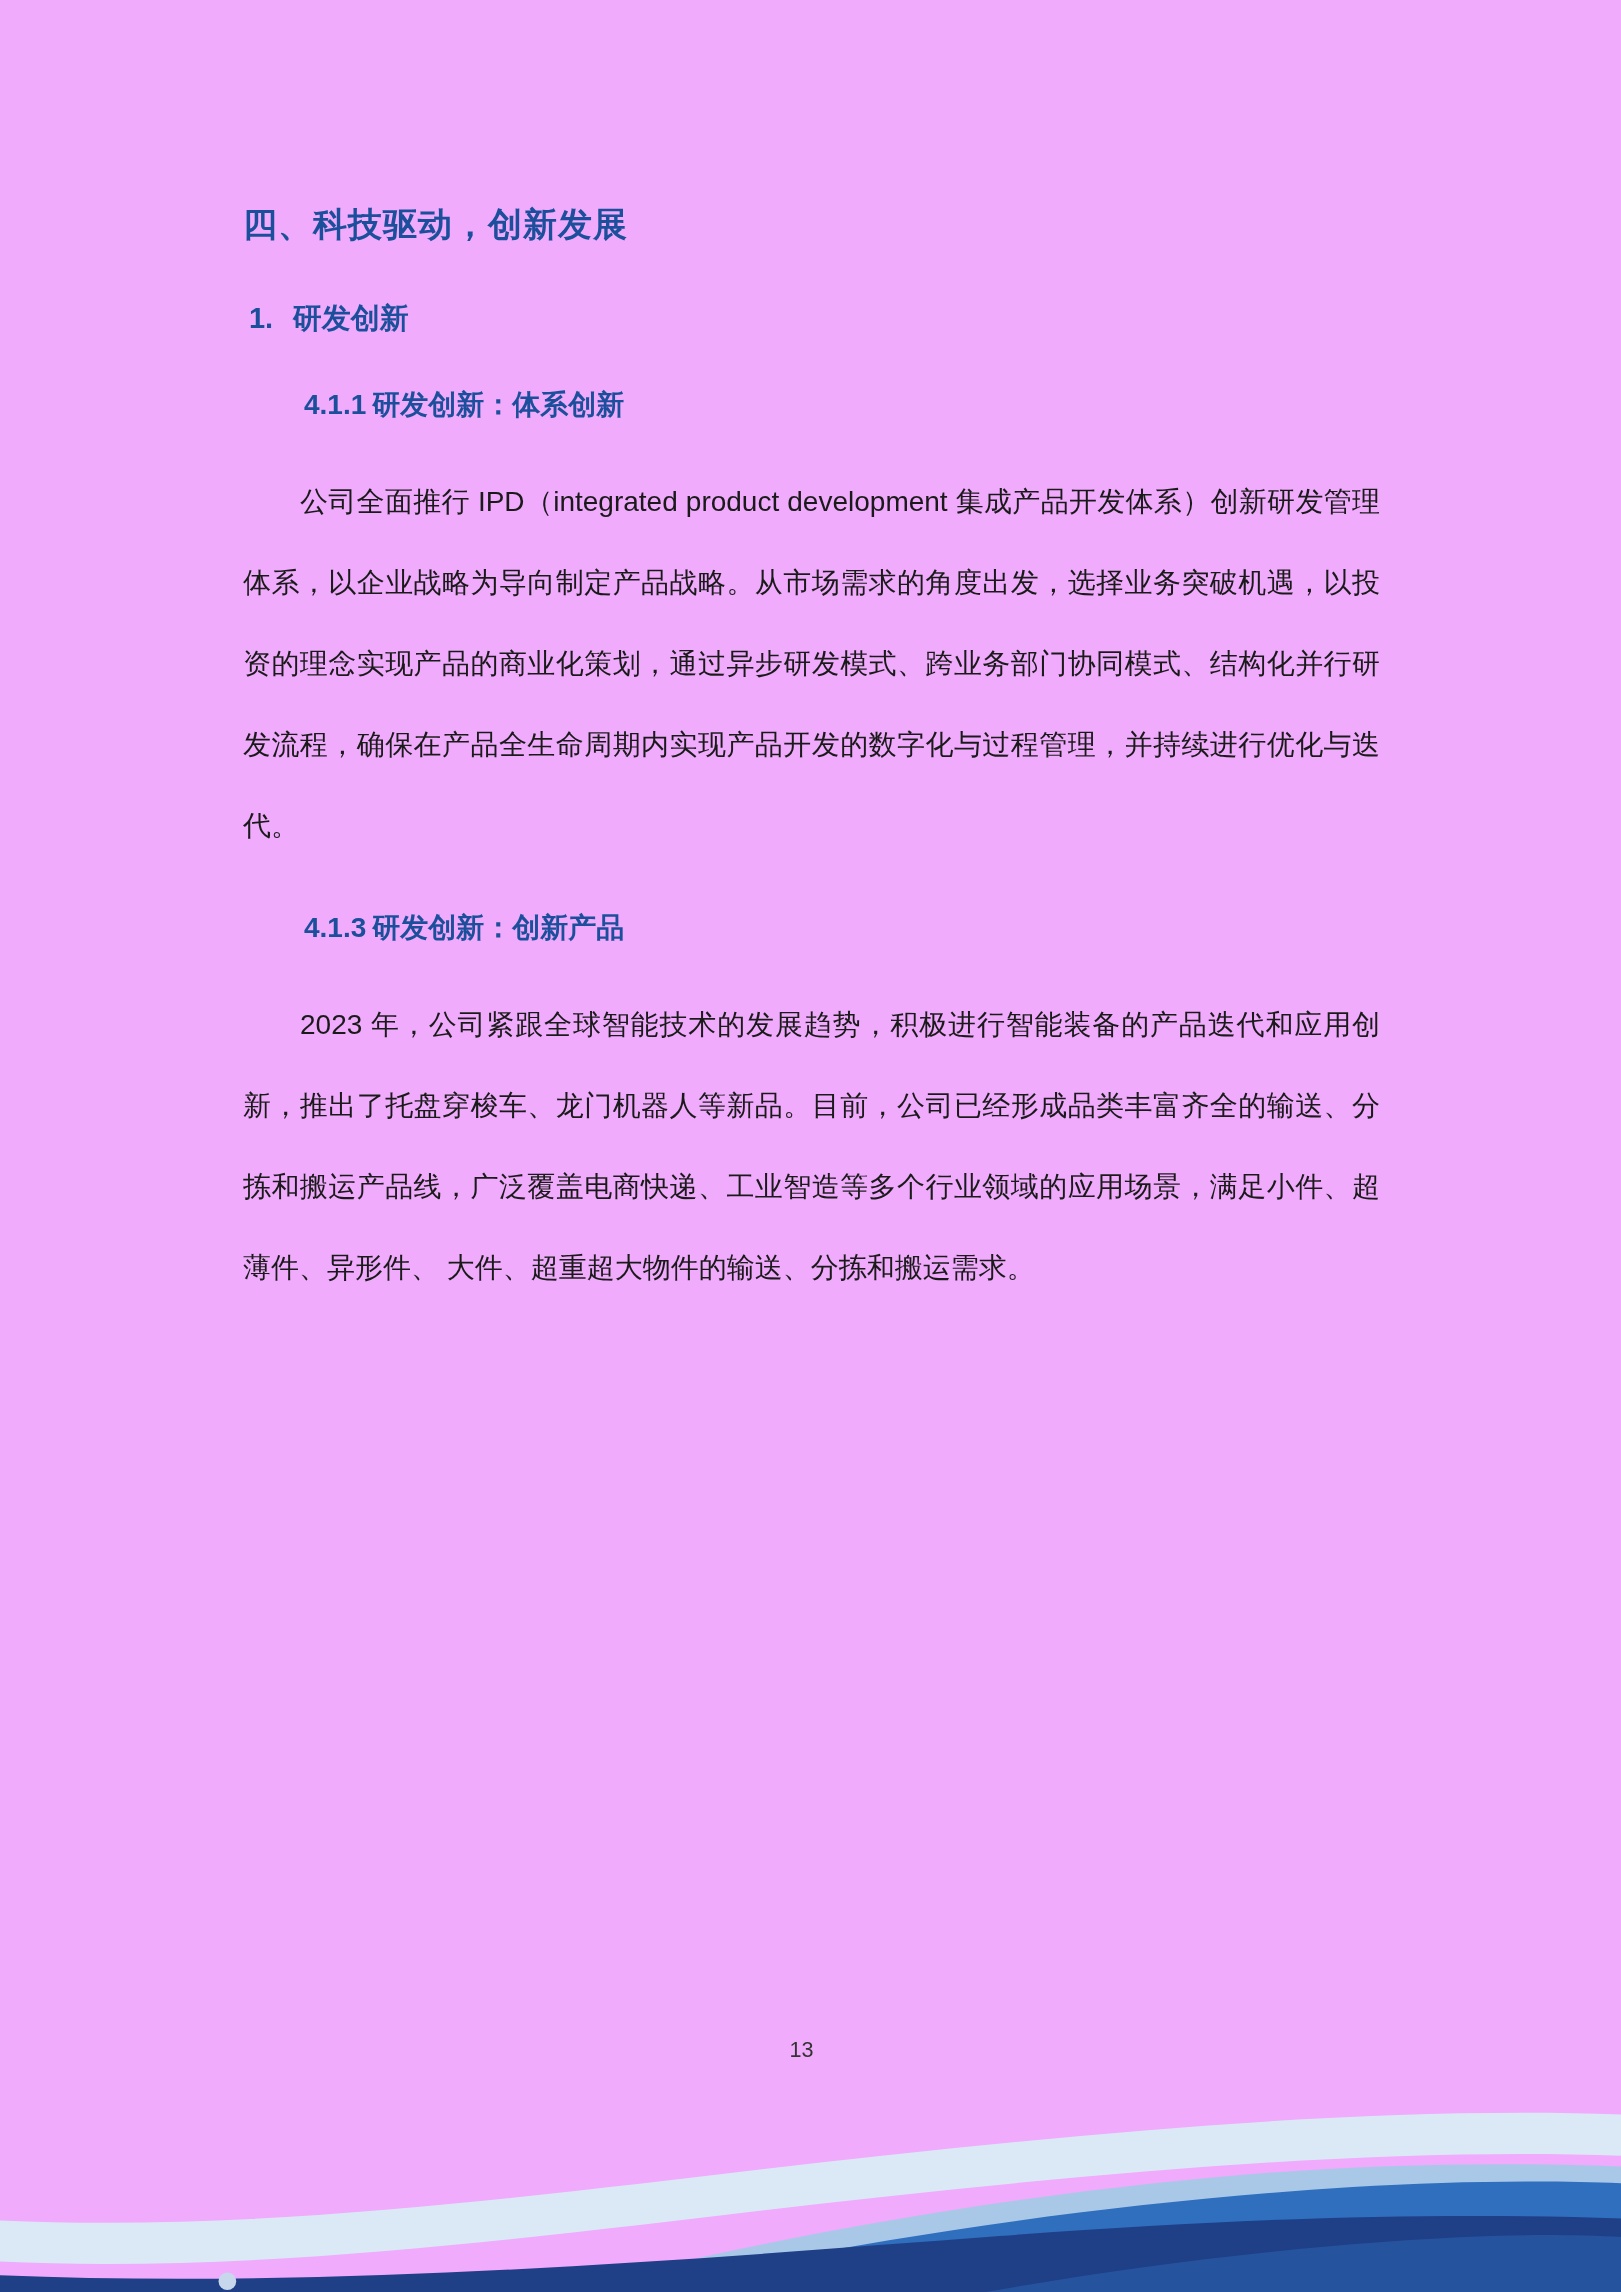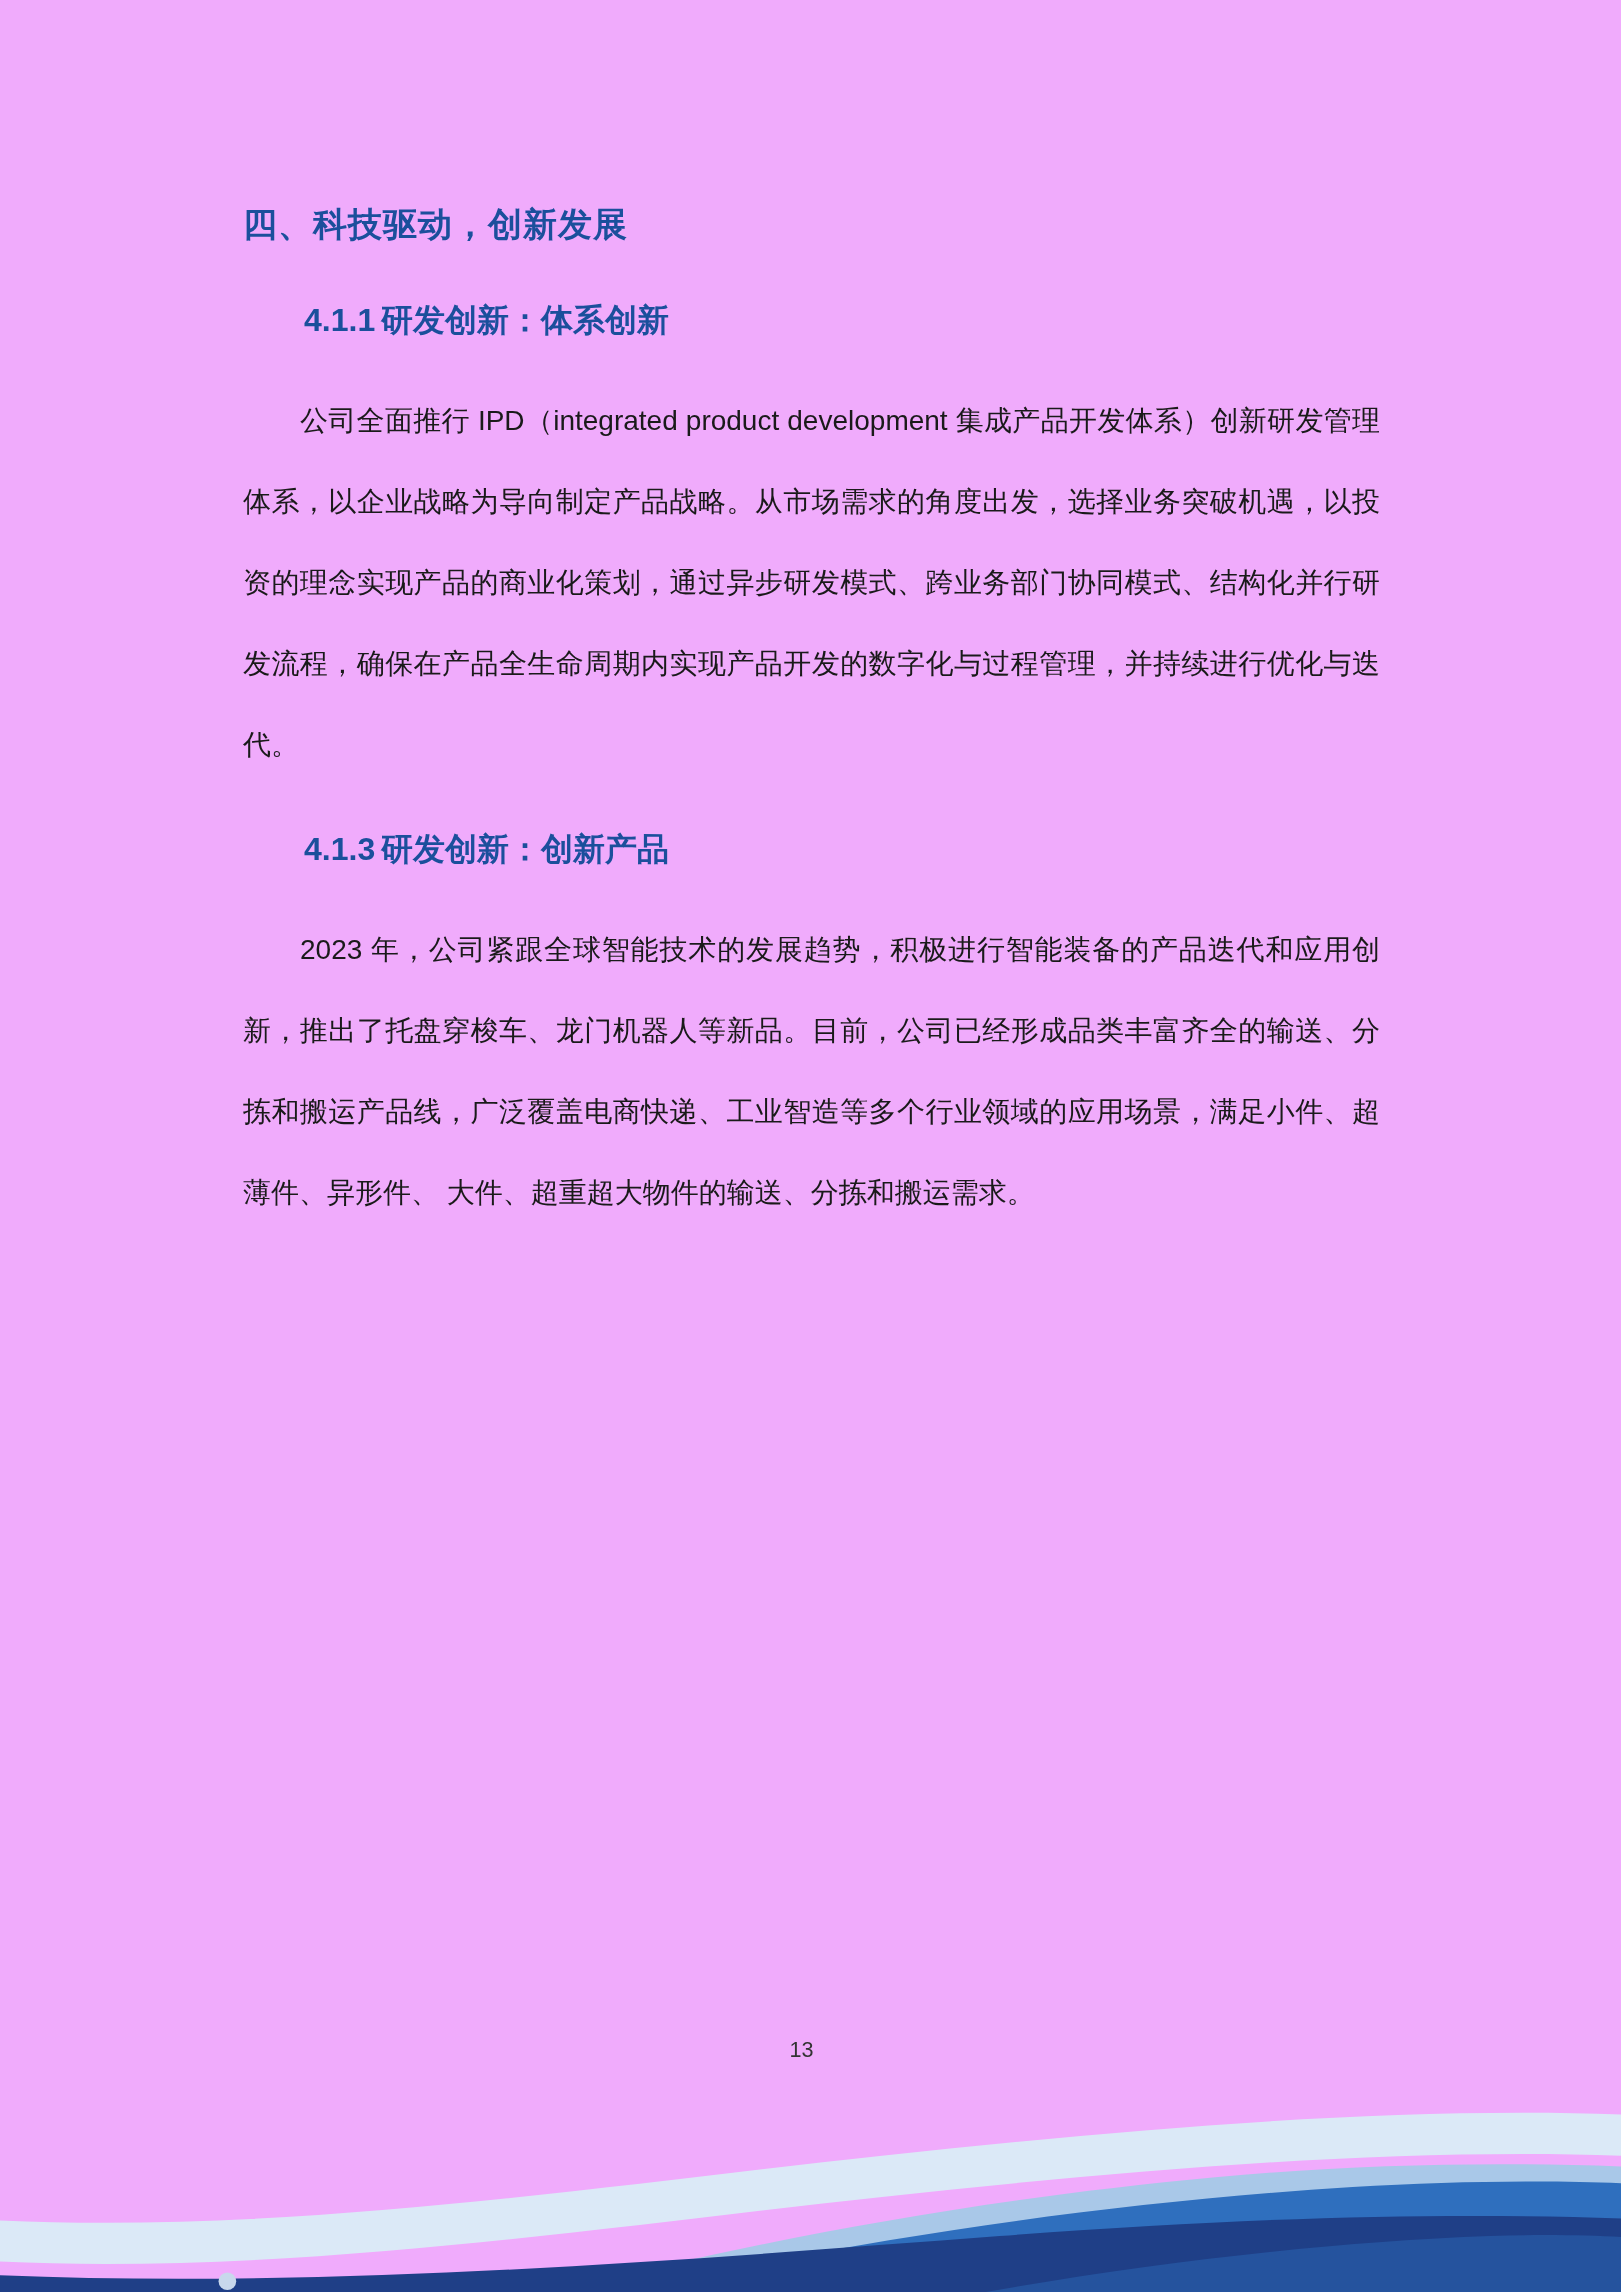--- a/index.html
+++ b/index.html
@@ -37,21 +37,21 @@
     font-size: 29px;
     margin: 0 0 47px 0;
     padding-left: 5.9px;
   }
   .h2 .num {
     margin-right: 19.6px;
   }
   .h3 {
     color: #1b4f9c;
     font-weight: bold;
-    font-size: 32px;
+    font-size: 28px;
     margin: 0 0 37px 0;
     padding-left: 61px;
   }
   .h3 .num {
     margin-right: 5.9px;
   }
   .para {
     color: #1a1a1a;
     font-size: 28px;
     line-height: 81px;
@@ -86,20 +86,23 @@
 </style>
 </head>
 <body>
 
 <div class="page">
 
   <div class="content">
 
     <h1 class="h1">四、科技驱动，创新发展</h1>
 
+    <div class="h2">
+      <span class="num">1.</span><span>研发创新</span>
+    </div>
 
     <div class="h3">
       <span class="num">4.1.1</span><span>研发创新：体系创新</span>
     </div>
     <p class="para gap-after-para">公司全面推行 IPD（integrated product development 集成产品开发体系）创新研发管理体系，以企业战略为导向制定产品战略。从市场需求的角度出发，选择业务突破机遇，以投资的理念实现产品的商业化策划，通过异步研发模式、跨业务部门协同模式、结构化并行研发流程，确保在产品全生命周期内实现产品开发的数字化与过程管理，并持续进行优化与迭代。</p>
 
 
     <div class="h3">
       <span class="num">4.1.3</span><span>研发创新：创新产品</span>
     </div>

